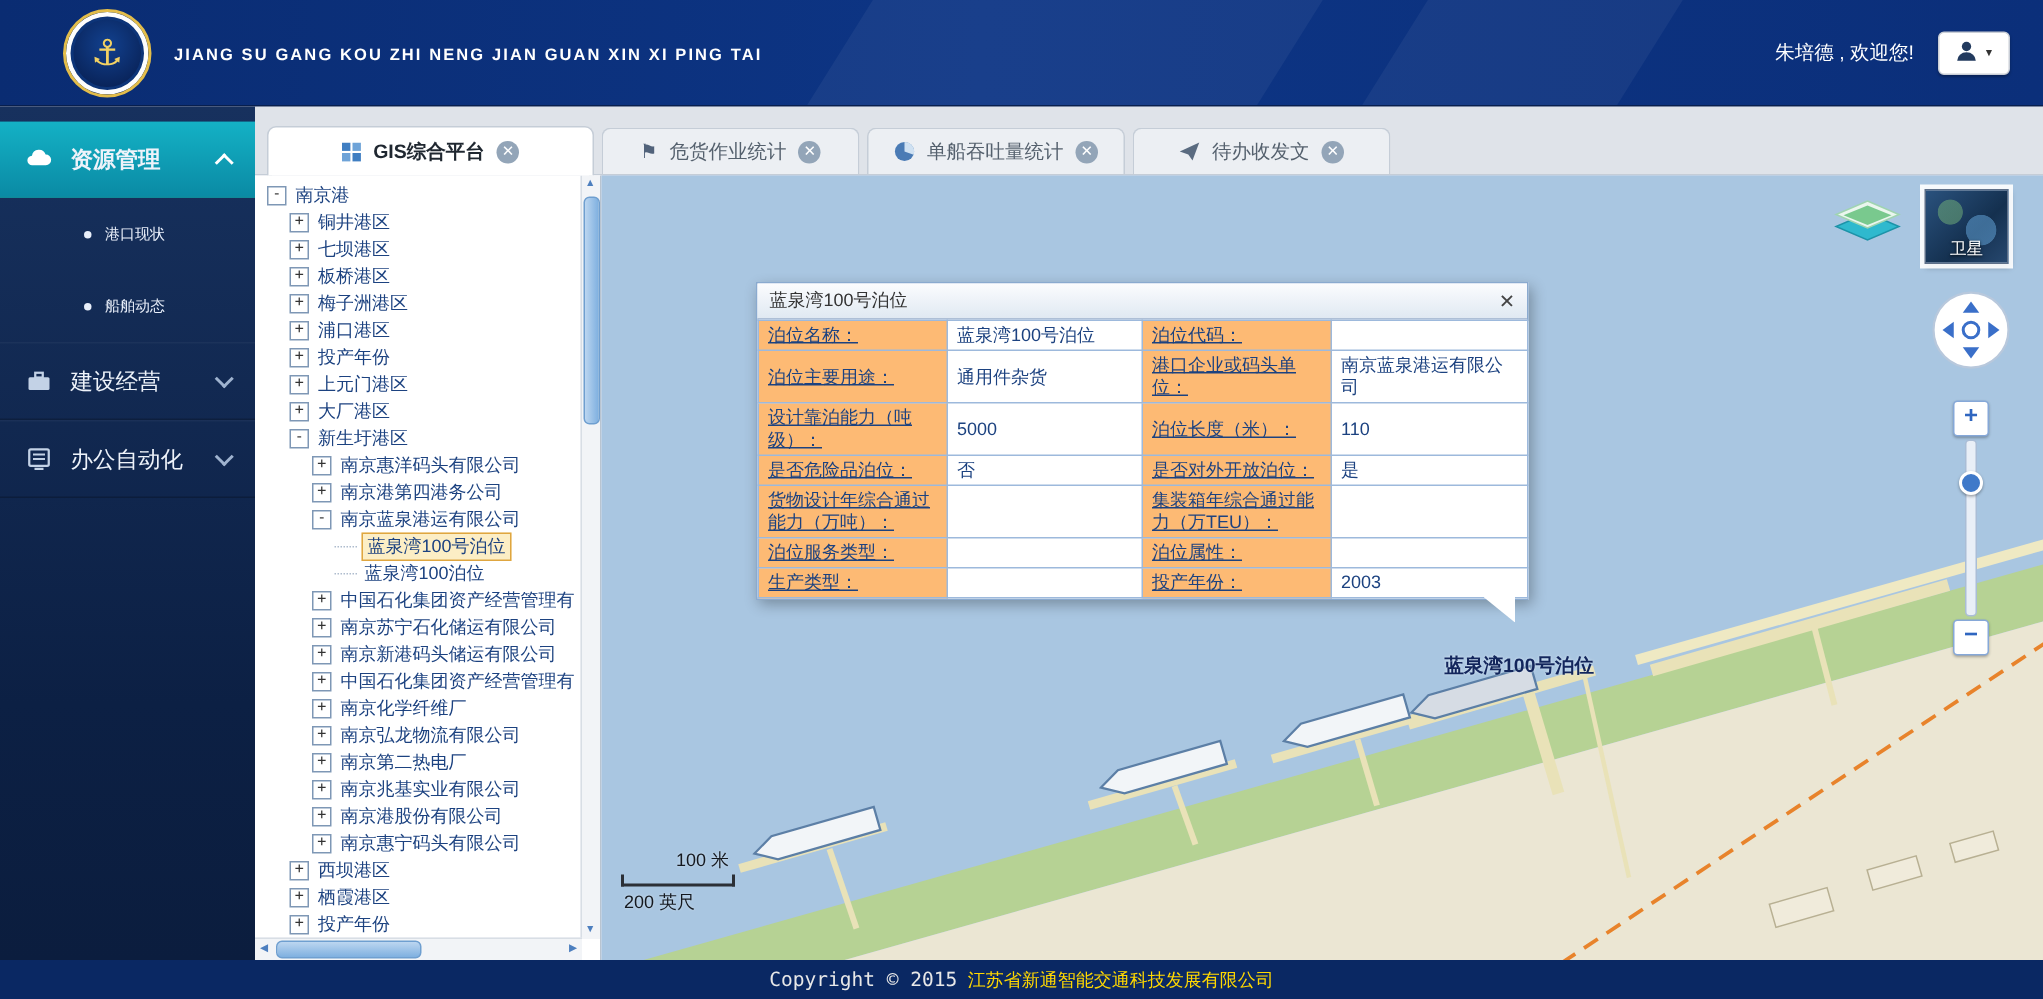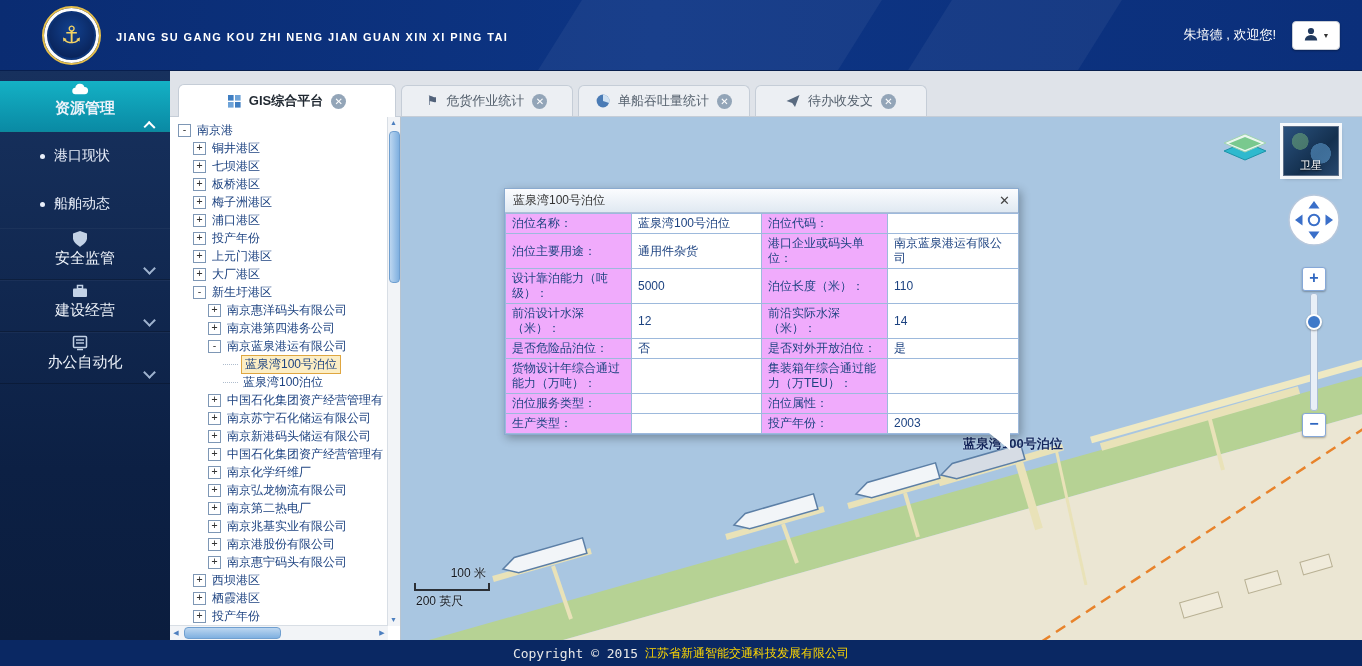--- a/index.html
+++ b/index.html
@@ -22,27 +22,27 @@
   .hdr-right{margin-left:auto;display:flex;align-items:center;gap:16px;padding-right:22px;position:relative;z-index:1;}
   .greet{color:#fff;font-size:13px;}
   .user-btn{width:48px;height:29px;background:#fff;border:1px solid #c9ced6;border-radius:4px;display:flex;align-items:center;justify-content:center;gap:4px;cursor:pointer;box-shadow:0 1px 2px rgba(0,0,0,.3);}
   .user-btn .caret{font-size:7px;color:#333;}
 
   
   .body-row{flex:1;display:flex;min-height:0;}
 
   
   .sidebar{flex:0 0 170px;width:170px;background:linear-gradient(#17315e,#0c2044 70%,#0b1d3e);padding-top:10px;}
-  .side-section{height:50px;display:flex;align-items:center;padding:0 16px;color:#eef3fa;font-size:15px;cursor:pointer;border-bottom:1px solid rgba(0,0,0,.22);border-top:1px solid rgba(255,255,255,.04);flex-direction:column;}
+  .side-section{height:50px;display:flex;align-items:center;padding:0 16px;color:#eef3fa;font-size:15px;cursor:pointer;border-bottom:1px solid rgba(0,0,0,.22);border-top:1px solid rgba(255,255,255,.04);}
   .side-section .s-icon{width:20px;height:20px;margin-right:11px;display:flex;align-items:center;justify-content:center;}
   .side-section.active{background:linear-gradient(#14b1c5,#0a8aa4);font-weight:bold;border-top:none;}
   .chev{width:7px;height:7px;border-right:2px solid #9fb3cf;border-bottom:2px solid #9fb3cf;margin-left:auto;}
   .chev.down{transform:rotate(45deg);margin-top:-4px;}
   .chev.up{transform:rotate(-135deg);border-color:#fff;margin-top:5px;}
-  .side-sub{height:48px;display:flex;align-items:center;color:#e9effa;font-size:14px;padding-left:40px;cursor:pointer;font-family:Liberation Serif, serif;}
+  .side-sub{height:48px;display:flex;align-items:center;color:#e9effa;font-size:10px;padding-left:56px;cursor:pointer;font-family:Liberation Serif, serif;}
   .bullet{width:5px;height:5px;border-radius:50%;background:#e9effa;margin-right:9px;}
 
   
   .content{flex:1;display:flex;flex-direction:column;min-width:0;}
   .tabstrip{flex:0 0 45px;background:#dfe3e9;border-bottom:1px solid #c5cdd7;display:flex;align-items:flex-end;padding-left:8px;gap:5px;}
   .tab{height:30px;min-width:150px;display:flex;align-items:center;justify-content:center;gap:8px;padding:0 10px;font-size:13px;color:#55616e;background:#eceff3;border:1px solid #c5cdd7;border-bottom:none;border-radius:6px 6px 0 0;cursor:pointer;}
   .tab.active{background:#fff;color:#1f2730;font-weight:bold;height:32px;min-width:196px;margin-bottom:-1px;position:relative;z-index:2;}
   .tab-close{width:15px;height:15px;flex:0 0 15px;border-radius:50%;background:#93a5b8;color:#fff;font-size:10px;line-height:15px;text-align:center;cursor:pointer;}
   .tab .ticon{display:flex;align-items:center;}
   .flag-glyph{font-size:13px;color:#51627a;line-height:14px;}
@@ -70,21 +70,21 @@
   .map{flex:1;position:relative;background:#a9c6e1;overflow:hidden;}
   .map-bg{position:absolute;left:0;top:0;}
   .map-berth-label{position:absolute;left:562px;top:318px;font-size:13px;font-weight:bold;color:#13265c;z-index:2;text-shadow:0 0 2px rgba(230,240,250,.9);cursor:pointer;}
 
   
   .popup{position:absolute;left:103px;top:71px;width:513px;background:#fff;border:1px solid #8aaacf;box-shadow:2px 3px 9px rgba(0,0,0,.3);z-index:5;}
   .popup-header{height:23px;background:linear-gradient(#fbfcfe,#e0e9f2);border-bottom:1px solid #aebfd6;display:flex;align-items:center;padding:0 8px;font-size:12px;color:#333;}
   .popup-close{margin-left:auto;color:#444;font-weight:bold;font-size:13px;cursor:pointer;line-height:13px;}
   .popup table{width:100%;border-collapse:collapse;table-layout:fixed;}
   .popup td{border:1px solid #9db9dc;font-size:12px;padding:2px 6px;color:#1c4280;vertical-align:middle;word-break:break-all;line-height:15px;}
-  .popup td.lbl{background:#f0abfc;}
+  .popup td.lbl{background:#fdba74;text-decoration:underline;}
   .popup td.val{background:#fff;}
   .popup-tail{position:absolute;right:8px;bottom:-16px;width:21px;height:17px;background:#fff;clip-path:polygon(0 0,100% 0,100% 100%);}
 
   
   .layers-icon{position:absolute;left:820px;top:13px;z-index:4;cursor:pointer;}
   .sat-btn{position:absolute;left:882px;top:9px;width:54px;height:48px;z-index:4;cursor:pointer;border:1px solid #5d6f88;
     box-shadow:0 0 0 3px rgba(255,255,255,.9),1px 2px 4px rgba(0,0,0,.35);
     background:radial-gradient(circle at 30% 30%,rgba(110,170,120,.55) 0 16%,transparent 17%),radial-gradient(circle at 68% 55%,rgba(90,150,200,.6) 0 22%,transparent 23%),linear-gradient(135deg,#2a527e,#14304f 60%,#27486f);font-family:Liberation Serif, serif;}
   .sat-label{position:absolute;left:0;right:0;bottom:2px;text-align:center;color:#fff;font-size:11px;text-shadow:0 1px 2px #000;}
   .nav-ctrl{position:absolute;left:886px;top:76px;width:54px;z-index:4;display:flex;flex-direction:column;align-items:center;}
@@ -144,29 +144,20 @@
         <span>资源管理</span>
         <span class="chev up"></span>
       </div>
       <div class="side-sub">
         <span class="bullet"></span>
         <span>港口现状</span>
       </div>
       <div class="side-sub">
         <span class="bullet"></span>
         <span>船舶动态</span>
-      </div>
-      <div class="side-section">
-        <span class="s-icon">
-          <svg width="18" height="18" viewBox="0 0 18 18">
-              <path d="M9 1 L16 3.6 V8.2 C16 12.6 9 16.8 9 16.8 C9 16.8 2 12.6 2 8.2 V3.6 Z" fill="#c3d2e6"></path>
-            </svg>
-        </span>
-        <span>安全监管</span>
-        <span class="chev down"></span>
       </div>
       <div class="side-section">
         <span class="s-icon">
           <svg width="18" height="18" viewBox="0 0 18 18">
               <rect x="2" y="6.5" width="14" height="8.5" rx="1" fill="#c3d2e6"></rect>
               <rect x="6.5" y="3.5" width="5" height="3.2" fill="none" stroke="#c3d2e6" stroke-width="1.5"></rect>
             </svg>
         </span>
         <span>建设经营</span>
         <span class="chev down"></span>
@@ -414,26 +405,20 @@
                     <td class="lbl">港口企业或码头单位：</td>
                     <td class="val">南京蓝泉港运有限公司</td>
                   </tr>
                   <tr>
                     <td class="lbl">设计靠泊能力（吨级）：</td>
                     <td class="val">5000</td>
                     <td class="lbl">泊位长度（米）：</td>
                     <td class="val">110</td>
                   </tr>
                   <tr>
-                    <td class="lbl">前沿设计水深（米）：</td>
-                    <td class="val">12</td>
-                    <td class="lbl">前沿实际水深（米）：</td>
-                    <td class="val">14</td>
-                  </tr>
-                  <tr>
                     <td class="lbl">是否危险品泊位：</td>
                     <td class="val">否</td>
                     <td class="lbl">是否对外开放泊位：</td>
                     <td class="val">是</td>
                   </tr>
                   <tr>
                     <td class="lbl">货物设计年综合通过能力（万吨）：</td>
                     <td class="val"></td>
                     <td class="lbl">集装箱年综合通过能力（万TEU）：</td>
                     <td class="val"></td>

